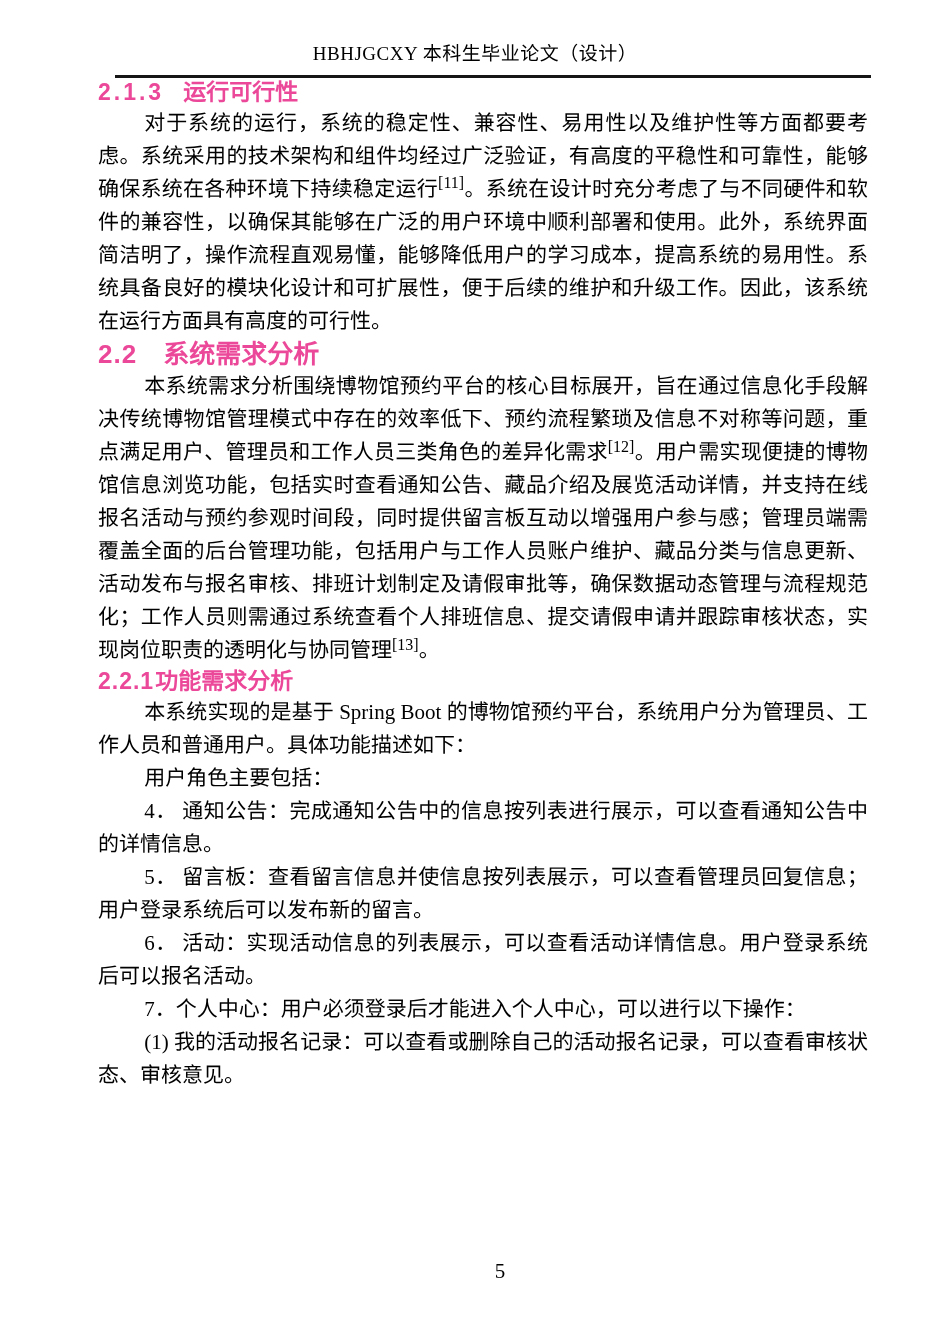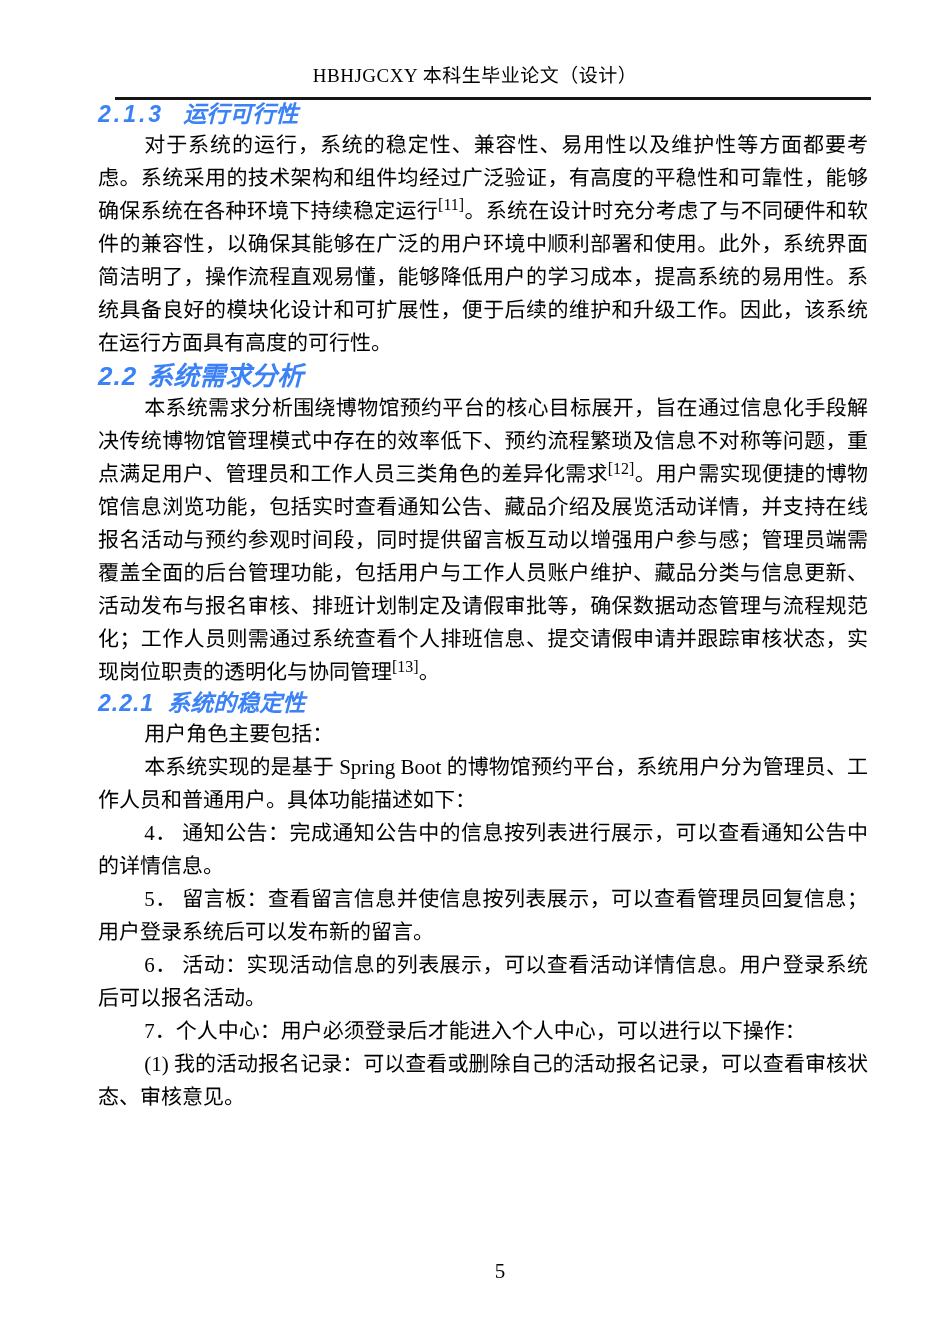--- a/index.html
+++ b/index.html
@@ -12,54 +12,53 @@
     width: 950px;
     height: 1344px;
     margin: 0 auto;
     background: #ffffff;
     color: #000000;
     font-family: "Liberation Serif", "DejaVu Serif", serif;
     overflow: hidden;
   }
   
   .doc-header {
-    padding-top: 64px;
+    padding-top: 42px;
   }
   .doc-header .header-title {
     text-align: center;
     font-size: 19px;
     line-height: 1.25;
     letter-spacing: 0.5px;
   }
   .doc-header .header-rule {
     margin: 9px 0 0 115px;
     width: 756px;
     height: 3px;
     background: #161616;
   }
   
   .content {
     padding: 0 82px 0 98px;
   }
   h2.sec, h3.sec {
     font-family: "Liberation Sans", "DejaVu Sans", sans-serif;
     font-weight: 700;
-    color: #3b82f6;
+    color: #ec4899;
     line-height: 1.25;
     margin: 0;
-    font-style: italic;
   }
   h3.sec { font-size: 23px; }
   h2.sec { font-size: 26px; }
   .h-213 { margin: 15px 0 13px 0; }
   .h-22  { margin: 25px 0 15px 0; }
   .h-221 { margin: 13px 0 12px 0; }
   .h-213 .sec-num { letter-spacing: 3px; margin-right: 19px; }
-  .h-22  .sec-num { letter-spacing: 1px; margin-right: 10px; }
-  .h-221 .sec-num { letter-spacing: 1px; margin-right: 13px; }
+  .h-22  .sec-num { letter-spacing: 1px; margin-right: 26px; }
+  .h-221 .sec-num { letter-spacing: 1px; margin-right: 1px; }
   p.body {
     font-size: 21px;
     line-height: 33px;
     margin: 0;
     text-align: justify;
     text-justify: inter-ideograph;
     text-indent: 2.2em;
     word-break: break-all;
   }
   sup.ref {
@@ -102,26 +101,26 @@
 
     <h2 class="sec h-22">
       <span class="sec-num">2.2</span><span class="sec-title">系统需求分析</span>
     </h2>
 
     <p class="body">
       <span>本系统需求分析围绕博物馆预约平台的核心目标展开，旨在通过信息化手段解决传统博物馆管理模式中存在的效率低下、预约流程繁琐及信息不对称等问题，重点满足用户、管理员和工作人员三类角色的差异化需求</span><sup class="ref">[12]</sup><span>。用户需实现便捷的博物馆信息浏览功能，包括实时查看通知公告、藏品介绍及展览活动详情，并支持在线报名活动与预约参观时间段，同时提供留言板互动以增强用户参与感；管理员端需覆盖全面的后台管理功能，包括用户与工作人员账户维护、藏品分类与信息更新、活动发布与报名审核、排班计划制定及请假审批等，确保数据动态管理与流程规范化；工作人员则需通过系统查看个人排班信息、提交请假申请并跟踪审核状态，实现岗位职责的透明化与协同管理</span><sup class="ref">[13]</sup><span>。</span>
     </p>
 
     <h3 class="sec h-221">
-      <span class="sec-num">2.2.1</span><span class="sec-title">系统的稳定性</span>
+      <span class="sec-num">2.2.1</span><span class="sec-title">功能需求分析</span>
     </h3>
 
+    <p class="body">本系统实现的是基于 Spring Boot 的博物馆预约平台，系统用户分为管理员、工作人员和普通用户。具体功能描述如下：</p>
+
     <p class="body">用户角色主要包括：</p>
-
-    <p class="body">本系统实现的是基于 Spring Boot 的博物馆预约平台，系统用户分为管理员、工作人员和普通用户。具体功能描述如下：</p>
 
 
 
 
     <p class="body">4． 通知公告：完成通知公告中的信息按列表进行展示，可以查看通知公告中的详情信息。</p>
 
     <p class="body">5． 留言板：查看留言信息并使信息按列表展示，可以查看管理员回复信息；用户登录系统后可以发布新的留言。</p>
 
     <p class="body">6． 活动：实现活动信息的列表展示，可以查看活动详情信息。用户登录系统后可以报名活动。</p>
 

